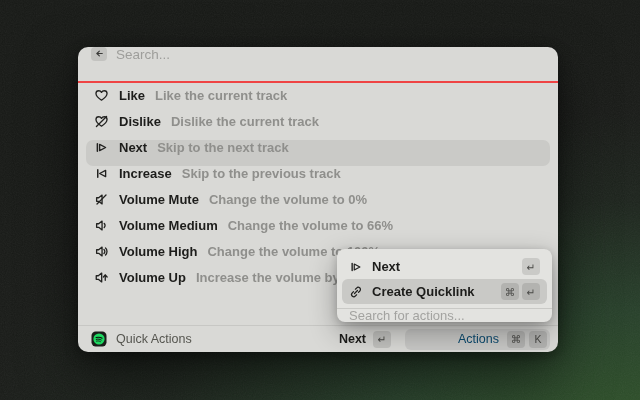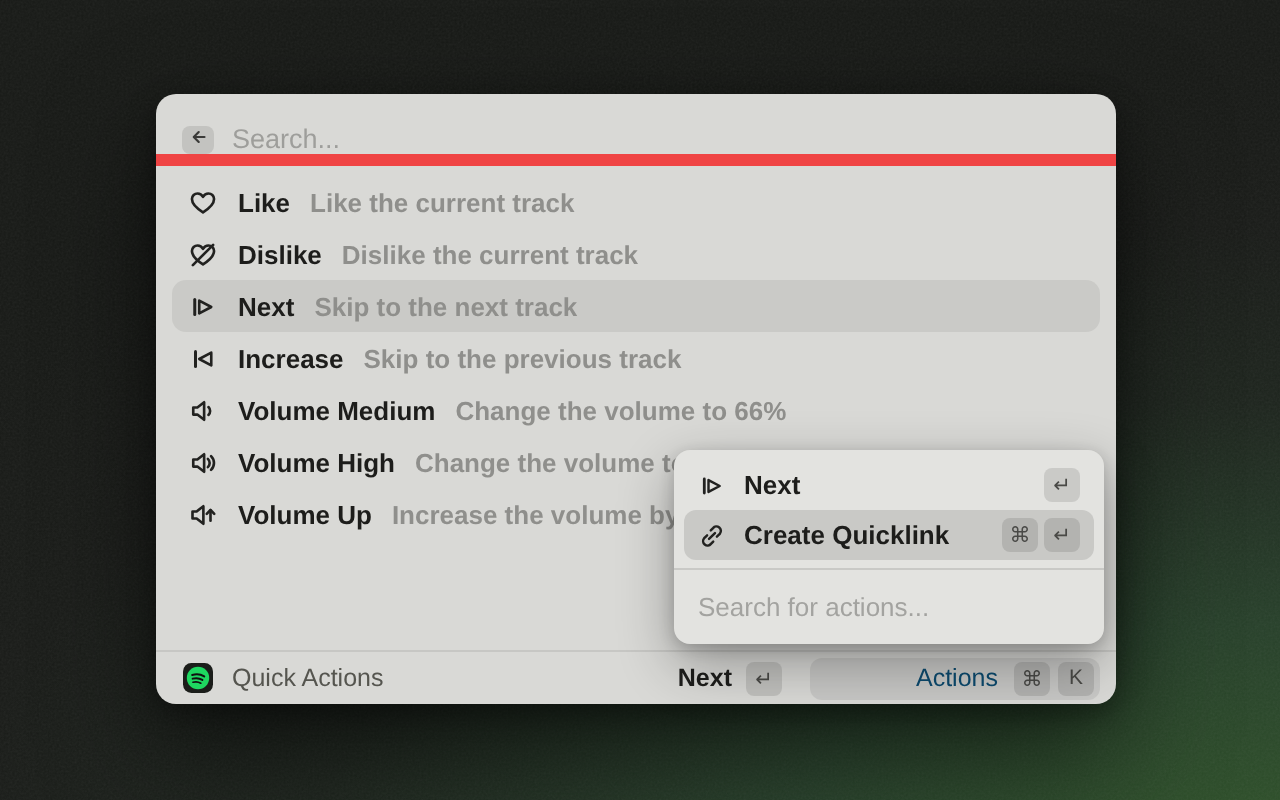--- a/index.html
+++ b/index.html
@@ -13,36 +13,36 @@
   .noise { position:absolute; inset:0; width:640px; height:400px; opacity:.07; pointer-events:none; }
 
   
   .window {
     position:absolute; left:78px; top:47px; width:480px; height:305px;
     background:#d9d9d6; border-radius:10px;
     box-shadow:0 22px 55px rgba(0,0,0,.55), 0 4px 14px rgba(0,0,0,.35);
     display:flex; flex-direction:column;
   }
   
-  .header { height:36px; display:flex; align-items:flex-end; padding:0 13px; border-bottom:6px solid #ef4444; flex:0 0 auto; }
+  .header { height:36px; display:flex; align-items:flex-start; padding:0 13px; border-bottom:2px solid #ef4444; flex:0 0 auto; }
   .back-btn {
     width:16px; height:14px; border-radius:4px; background:#c3c3c0;
     display:flex; align-items:center; justify-content:center; margin-right:9px; cursor:default;
   }
   .back-btn svg { width:11px; height:11px; stroke:#3a3a38; stroke-width:1.6; fill:none; }
   .search-input {
     border:none; outline:none; background:transparent; flex:1;
     font-family:"Liberation Sans", sans-serif; font-size:13.5px; color:#333;
   }
   .search-input::placeholder { color:#9e9e9b; }
 
   
   .list { flex:1 1 auto; padding:5px 8px 0; }
   .row {
-    height:26px; display:flex; align-items:center; padding:0 8px; border-radius:7px; gap:10px;
+    height:26px; display:flex; padding:0 8px; border-radius:7px; gap:10px;
   }
   .row.selected { background:#cacac7; }
   .row .ic { width:15px; height:15px; flex:0 0 auto; display:block; }
   .row .ic svg { width:15px; height:15px; stroke:#222220; stroke-width:1.4; fill:none; display:block; }
   .row .t { font-size:13px; font-weight:bold; color:#1d1d1b; white-space:nowrap; }
   .row .s { font-size:13px; color:#8f8f8c; white-space:nowrap;font-weight:bold; }
 
   
   .footer {
     flex:0 0 auto; height:27px; border-top:1px solid #c7c7c4;
@@ -71,21 +71,21 @@
     background:#e3e3e0; border-radius:8px;
     box-shadow:0 10px 28px rgba(0,0,0,.32), 0 2px 8px rgba(0,0,0,.18);
     display:flex; flex-direction:column; overflow:hidden;
   }
   .pop-items { padding:5px 5px 4px; }
   .pop-row { height:25px; display:flex; align-items:center; gap:9px; padding:0 7px; border-radius:6px; }
   .pop-row.selected { background:#c9c9c6; }
   .pop-row .ic svg { width:14px; height:14px; stroke:#222220; stroke-width:1.4; fill:none; display:block; }
   .pop-row .t { font-size:13px; font-weight:bold; color:#1d1d1b; flex:1; white-space:nowrap; }
   .pop-row .keys { display:flex; gap:3px; }
-  .pop-search { border-top:1px solid #c9c9c6; height:38px; display:flex; align-items:center; padding:0 12px; }
+  .pop-search { border-top:1px solid #c9c9c6; height:14px; display:flex; align-items:center; padding:0 12px; }
   .pop-search input {
     border:none; outline:none; background:transparent; width:100%;
     font-family:"Liberation Sans", sans-serif; font-size:13px; color:#333;
   }
   .pop-search input::placeholder { color:#a3a3a0; }
 </style>
 </head>
 <body>
 
 <svg class="noise">
@@ -148,20 +148,30 @@
       <span class="ic">
         <svg viewBox="0 0 16 16">
             <path d="M4 4 V12" stroke-linecap="round" stroke-width="1.6"></path>
             <path d="M12.4 4.6 L6 8 L12.4 11.4 Z" stroke-linejoin="round"></path>
           </svg>
       </span>
       <span class="t">Increase</span>
       <span class="s">Skip to the previous track</span>
     </div>
 
+    <div class="row">
+      <span class="ic">
+        <svg viewBox="0 0 16 16">
+            <path d="M2.8 6.1 H5 L8.6 3.3 V12.7 L5 9.9 H2.8 Z" stroke-linejoin="round"></path>
+            <path d="M3.2 12.8 L12.8 3.2" stroke-linecap="round"></path>
+          </svg>
+      </span>
+      <span class="t">Volume Mute</span>
+      <span class="s">Change the volume to 0%</span>
+    </div>
 
 
     <div class="row">
       <span class="ic">
         <svg viewBox="0 0 16 16">
             <path d="M2.8 6.1 H5 L8.6 3.3 V12.7 L5 9.9 H2.8 Z" stroke-linejoin="round"></path>
             <path d="M10.9 5.9 a2.9 2.9 0 0 1 0 4.2" stroke-linecap="round"></path>
           </svg>
       </span>
       <span class="t">Volume Medium</span>

